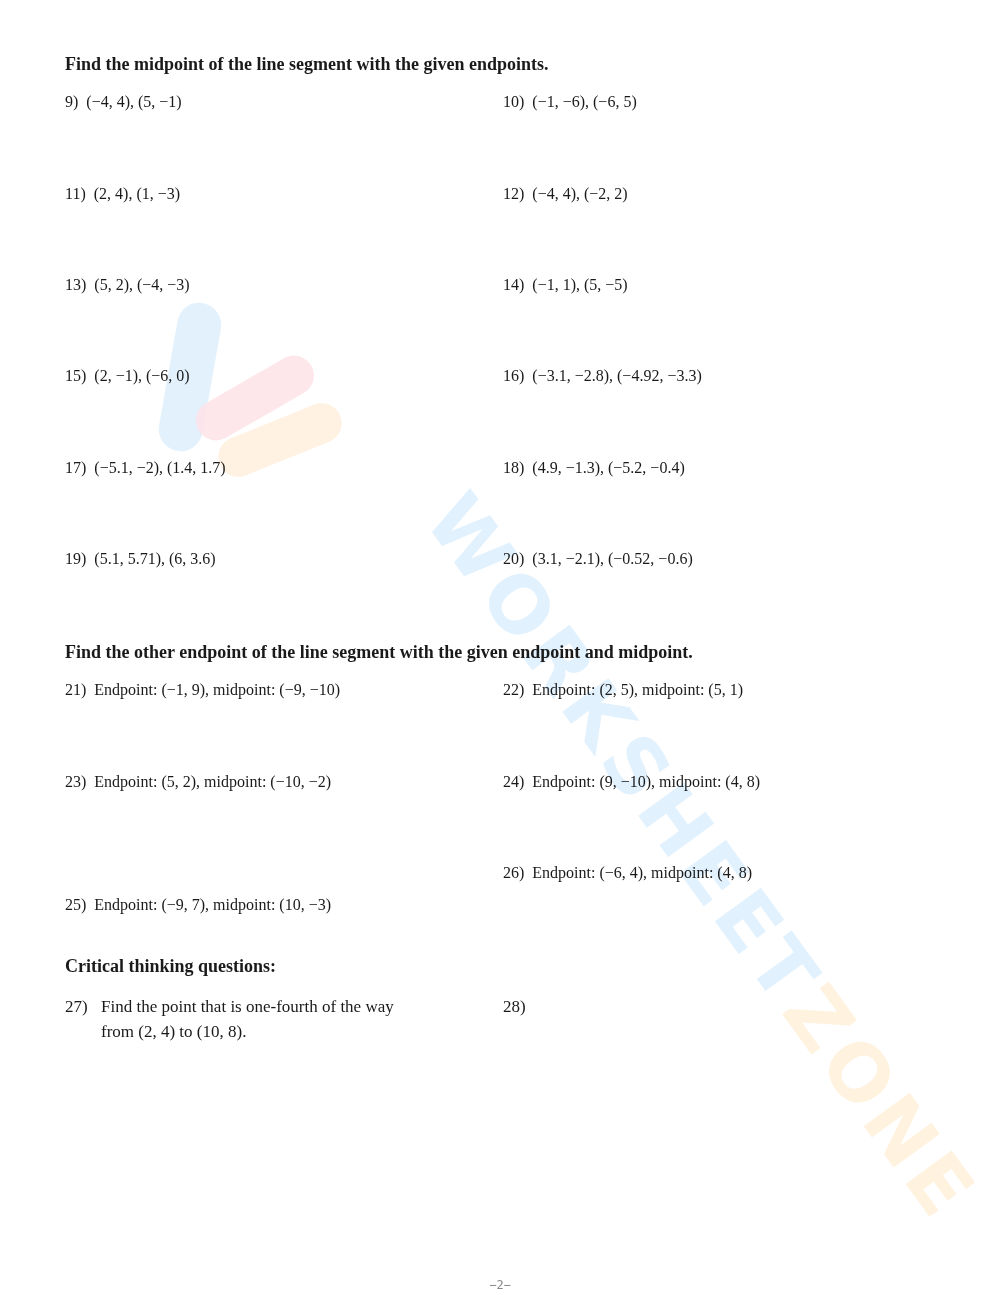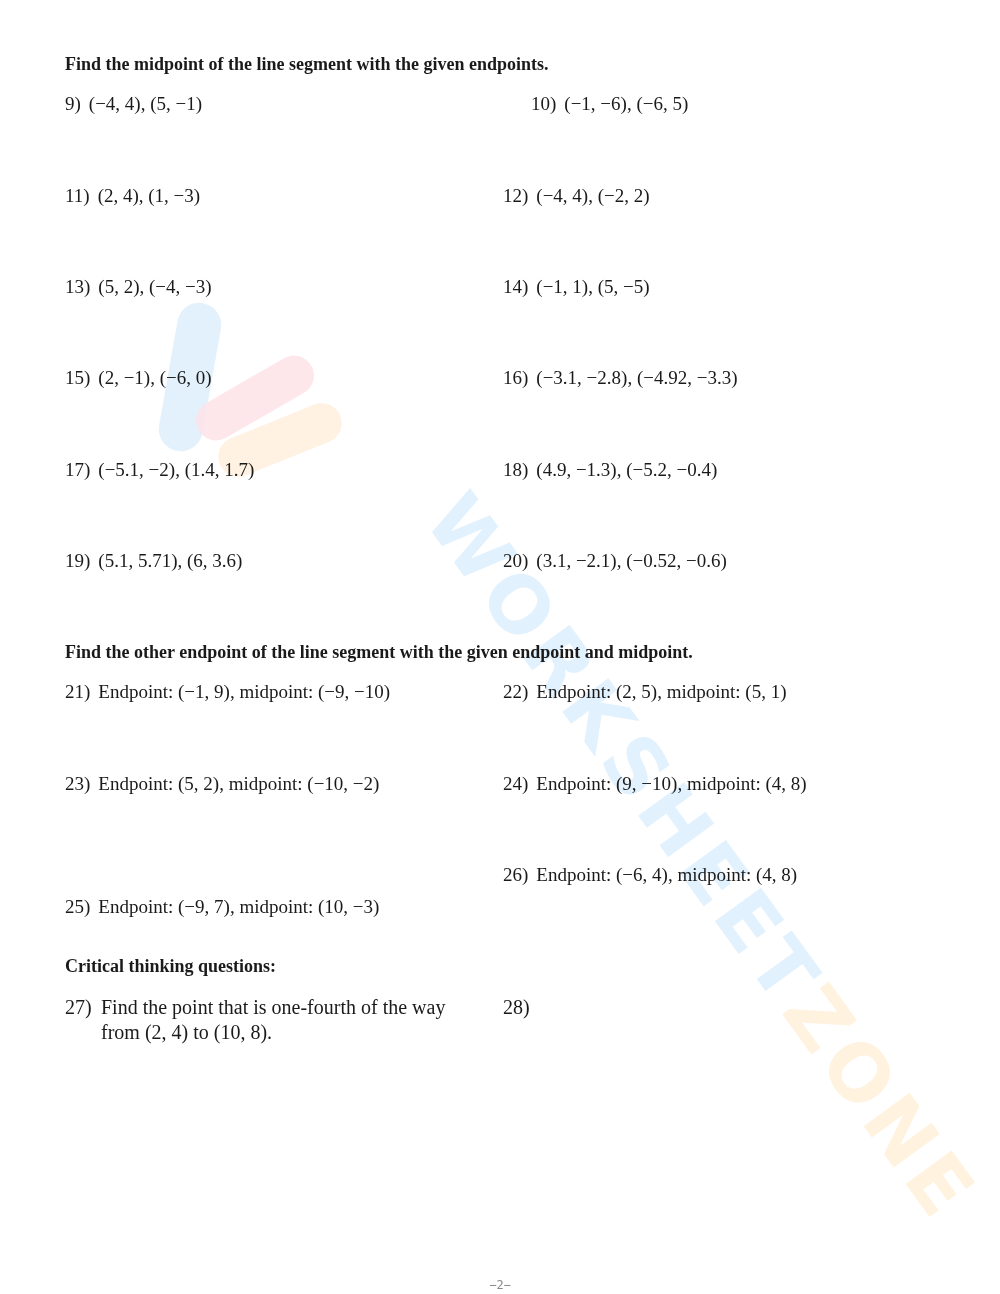--- a/index.html
+++ b/index.html
@@ -15,25 +15,25 @@
                transform: rotate(-22deg); opacity: 0.9; }
   .wm-text { position: absolute; left: 270px; top: 680px; transform-origin: 0 0;
              transform: rotate(54deg) translate(-40px, -290px);
              font-family: "DejaVu Sans", sans-serif; font-weight: bold; font-size: 78px;
              letter-spacing: 6px; white-space: nowrap; }
   .wm-text .w1 { color: #e1f1fd; }
   .wm-text .w2 { color: #fff2df; }
 
   .content { position: relative; z-index: 1; }
   .heading { position: absolute; left: 65px; font-weight: bold; font-size: 18px; }
-  .item { position: absolute; font-size: 19px; white-space: nowrap; }
+  .item { position: absolute; font-size: 16px; white-space: nowrap; }
   .item .num { display: inline-block; margin-right: 8px; }
   .col-l { left: 65px; }
   .col-r { left: 503px; }
-  .ct { position: absolute; font-size: 20px; line-height: 24.5px; }
+  .ct { position: absolute; font-size: 17px; line-height: 24.5px; }
   .ct .num { position: absolute; left: 0; top: 0; }
   .ct .body { margin-left: 36px; }
   .footer { position: absolute; top: 1278px; left: 0; width: 1000px; text-align: center;
             font-family: "DejaVu Sans Mono", monospace; font-size: 12px; color: #888; }
 </style>
 </head>
 <body>
 
 <div class="watermark">
   <div class="wm-stroke wm-blue"></div>
@@ -42,21 +42,21 @@
   <div class="wm-text">
     <span class="w1">WORKSHEET</span><span class="w2">ZONE</span>
   </div>
 </div>
 
 <div class="content">
 
   <div class="heading" style="top:54px;">Find the midpoint of the line segment with the given endpoints.</div>
 
   <div class="item col-l" style="top:93px;"><span class="num">9)</span><span>(−4, 4),  (5, −1)</span></div>
-  <div class="item col-r" style="top:93px;margin-left:28px;"><span class="num">10)</span><span>(−1, −6),  (−6, 5)</span></div>
+  <div class="item col-r" style="top:93px;"><span class="num">10)</span><span>(−1, −6),  (−6, 5)</span></div>
 
   <div class="item col-l" style="top:185px;"><span class="num">11)</span><span>(2, 4),  (1, −3)</span></div>
   <div class="item col-r" style="top:185px;"><span class="num">12)</span><span>(−4, 4),  (−2, 2)</span></div>
 
   <div class="item col-l" style="top:276px;"><span class="num">13)</span><span>(5, 2),  (−4, −3)</span></div>
   <div class="item col-r" style="top:276px;"><span class="num">14)</span><span>(−1, 1),  (5, −5)</span></div>
 
   <div class="item col-l" style="top:367px;"><span class="num">15)</span><span>(2, −1),  (−6, 0)</span></div>
   <div class="item col-r" style="top:367px;"><span class="num">16)</span><span>(−3.1, −2.8),  (−4.92, −3.3)</span></div>
 

